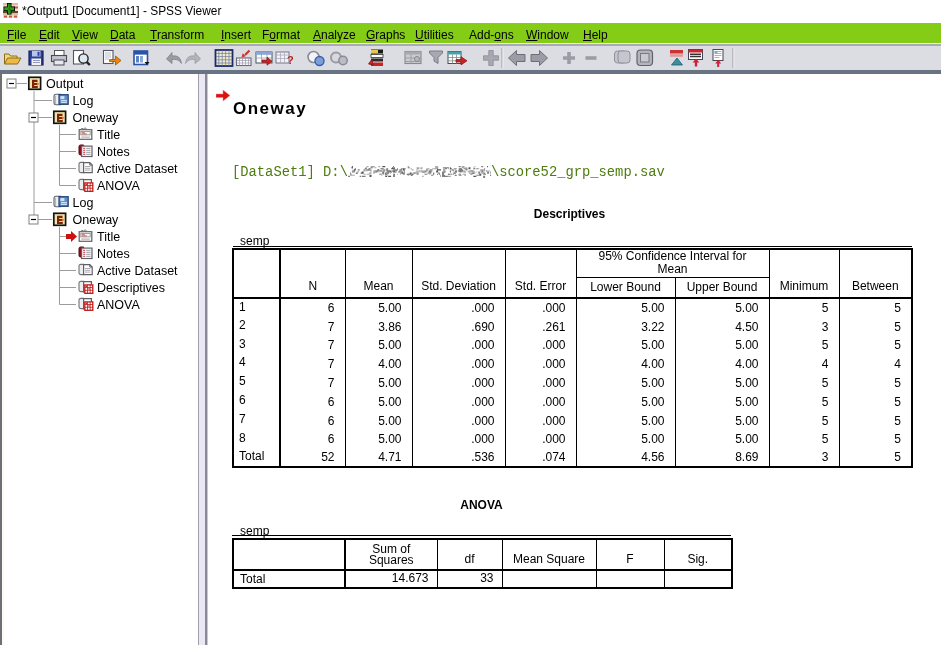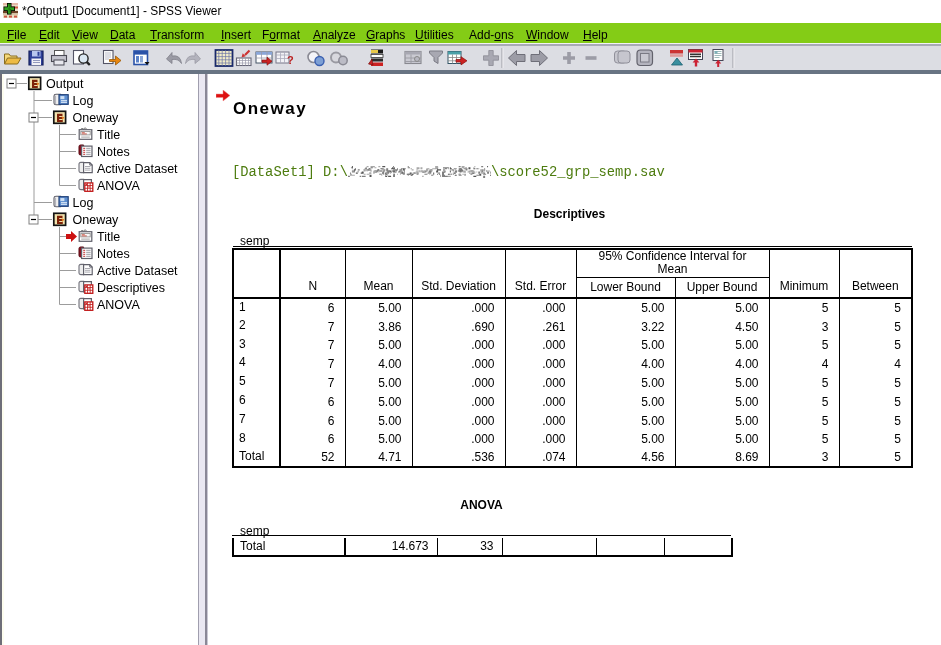--- a/index.html
+++ b/index.html
@@ -468,20 +468,28 @@
 <table class="abs" id="atable">
   <colgroup>
       <col style="width:112px">
       <col style="width:92px">
       <col style="width:65px">
       <col style="width:94px">
       <col style="width:68px">
       <col style="width:68px">
     </colgroup>
   <tbody>
+      <tr style="height:31px">
+    <td style="border:2px solid #000"></td>
+    <td class="ctr" style="vertical-align:bottom;border:1px solid #000;border-top-width:2px;border-bottom-width:2px;line-height:11px;padding-bottom:3px">Sum of<br>Squares</td>
+    <td class="ctr" style="vertical-align:bottom;border:1px solid #000;border-top-width:2px;border-bottom-width:2px;padding-bottom:3px">df</td>
+    <td class="ctr" style="vertical-align:bottom;border:1px solid #000;border-top-width:2px;border-bottom-width:2px;padding-bottom:3px">Mean Square</td>
+    <td class="ctr" style="vertical-align:bottom;border:1px solid #000;border-top-width:2px;border-bottom-width:2px;padding-bottom:3px">F</td>
+    <td class="ctr" style="vertical-align:bottom;border:1px solid #000;border-top-width:2px;border-right-width:2px;border-bottom-width:2px;padding-bottom:3px">Sig.</td>
+  </tr>
 <tr style="height:18px">
         <td class="lab" style="border-left:2px solid #000;border-right:2px solid #000;border-bottom:2px solid #000;vertical-align:top;padding-top:1px;padding-left:6px">Total</td>
         <td class="num" style="border-right:1px solid #000;border-bottom:2px solid #000;vertical-align:bottom;padding-bottom:2px;padding-right:8px">14.673</td>
         <td class="num" style="border-right:1px solid #000;border-bottom:2px solid #000;vertical-align:bottom;padding-bottom:2px;padding-right:8px">33</td>
         <td class="num" style="border-right:1px solid #000;border-bottom:2px solid #000;vertical-align:bottom;padding-bottom:2px;padding-right:8px"></td>
         <td class="num" style="border-right:1px solid #000;border-bottom:2px solid #000;vertical-align:bottom;padding-bottom:2px;padding-right:8px"></td>
         <td class="num" style="border-right:2px solid #000;border-bottom:2px solid #000;vertical-align:bottom;padding-bottom:2px;padding-right:8px"></td>
       </tr>
 </tbody>
   </table>

